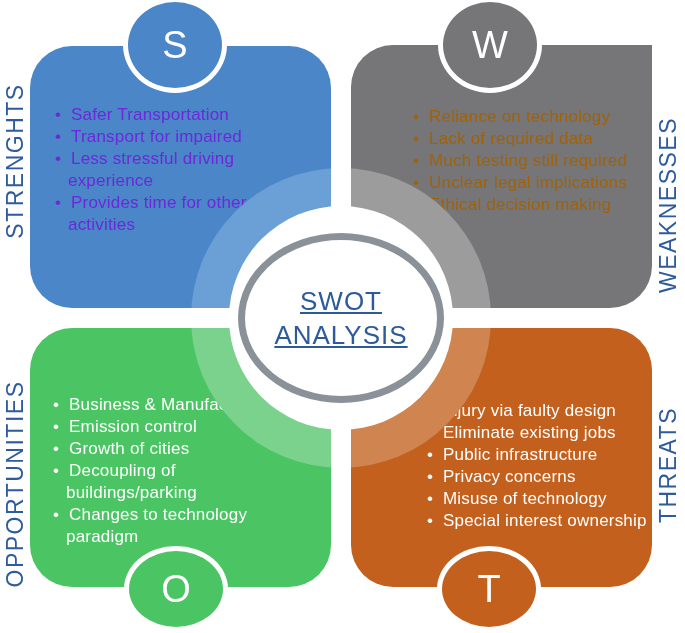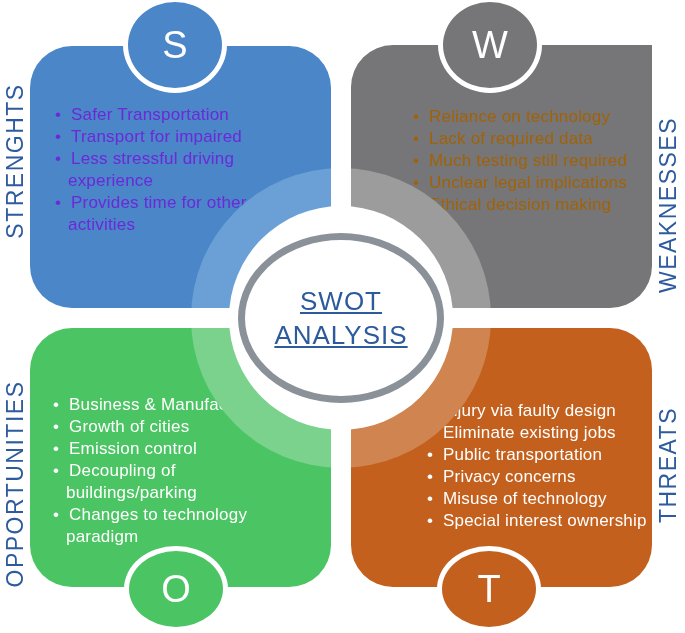--- a/index.html
+++ b/index.html
@@ -83,37 +83,37 @@
     <div class="badge g1" style="background: rgb(118, 118, 120);">
       <span class="badge-letter">W</span>
     </div>
     <div class="side-label s1" style="color: rgb(45, 91, 158);">WEAKNESSES</div>
   </div>
 
   <div>
     <div class="box b2 qbox" style="background: rgb(75, 197, 99);"></div>
     <ul class="list l2" style="color: rgb(255, 255, 255);">
         <li>Business &amp; Manufacturing</li>
+        <li>Emission control</li>
         <li>Growth of cities</li>
-        <li>Emission control</li>
         <li>Decoupling of buildings/parking</li>
         <li>Changes to technology paradigm</li>
       </ul>
     <div class="badge g2" style="background: rgb(75, 197, 99);">
       <span class="badge-letter">O</span>
     </div>
     <div class="side-label s2" style="color: rgb(45, 91, 158);">OPPORTUNITIES</div>
   </div>
 
   <div>
     <div class="box b3 qbox" style="background: rgb(195, 96, 29);"></div>
     <ul class="list l3" style="color: rgb(255, 255, 255);">
         <li>Injury via faulty design</li>
         <li>Eliminate existing jobs</li>
-        <li>Public transportation</li>
+        <li>Public infrastructure</li>
         <li>Privacy concerns</li>
         <li>Misuse of technology</li>
         <li>Special interest ownership</li>
       </ul>
     <div class="badge g3" style="background: rgb(195, 96, 29);">
       <span class="badge-letter">T</span>
     </div>
     <div class="side-label s3" style="color: rgb(45, 91, 158);">THREATS</div>
   </div>
 

